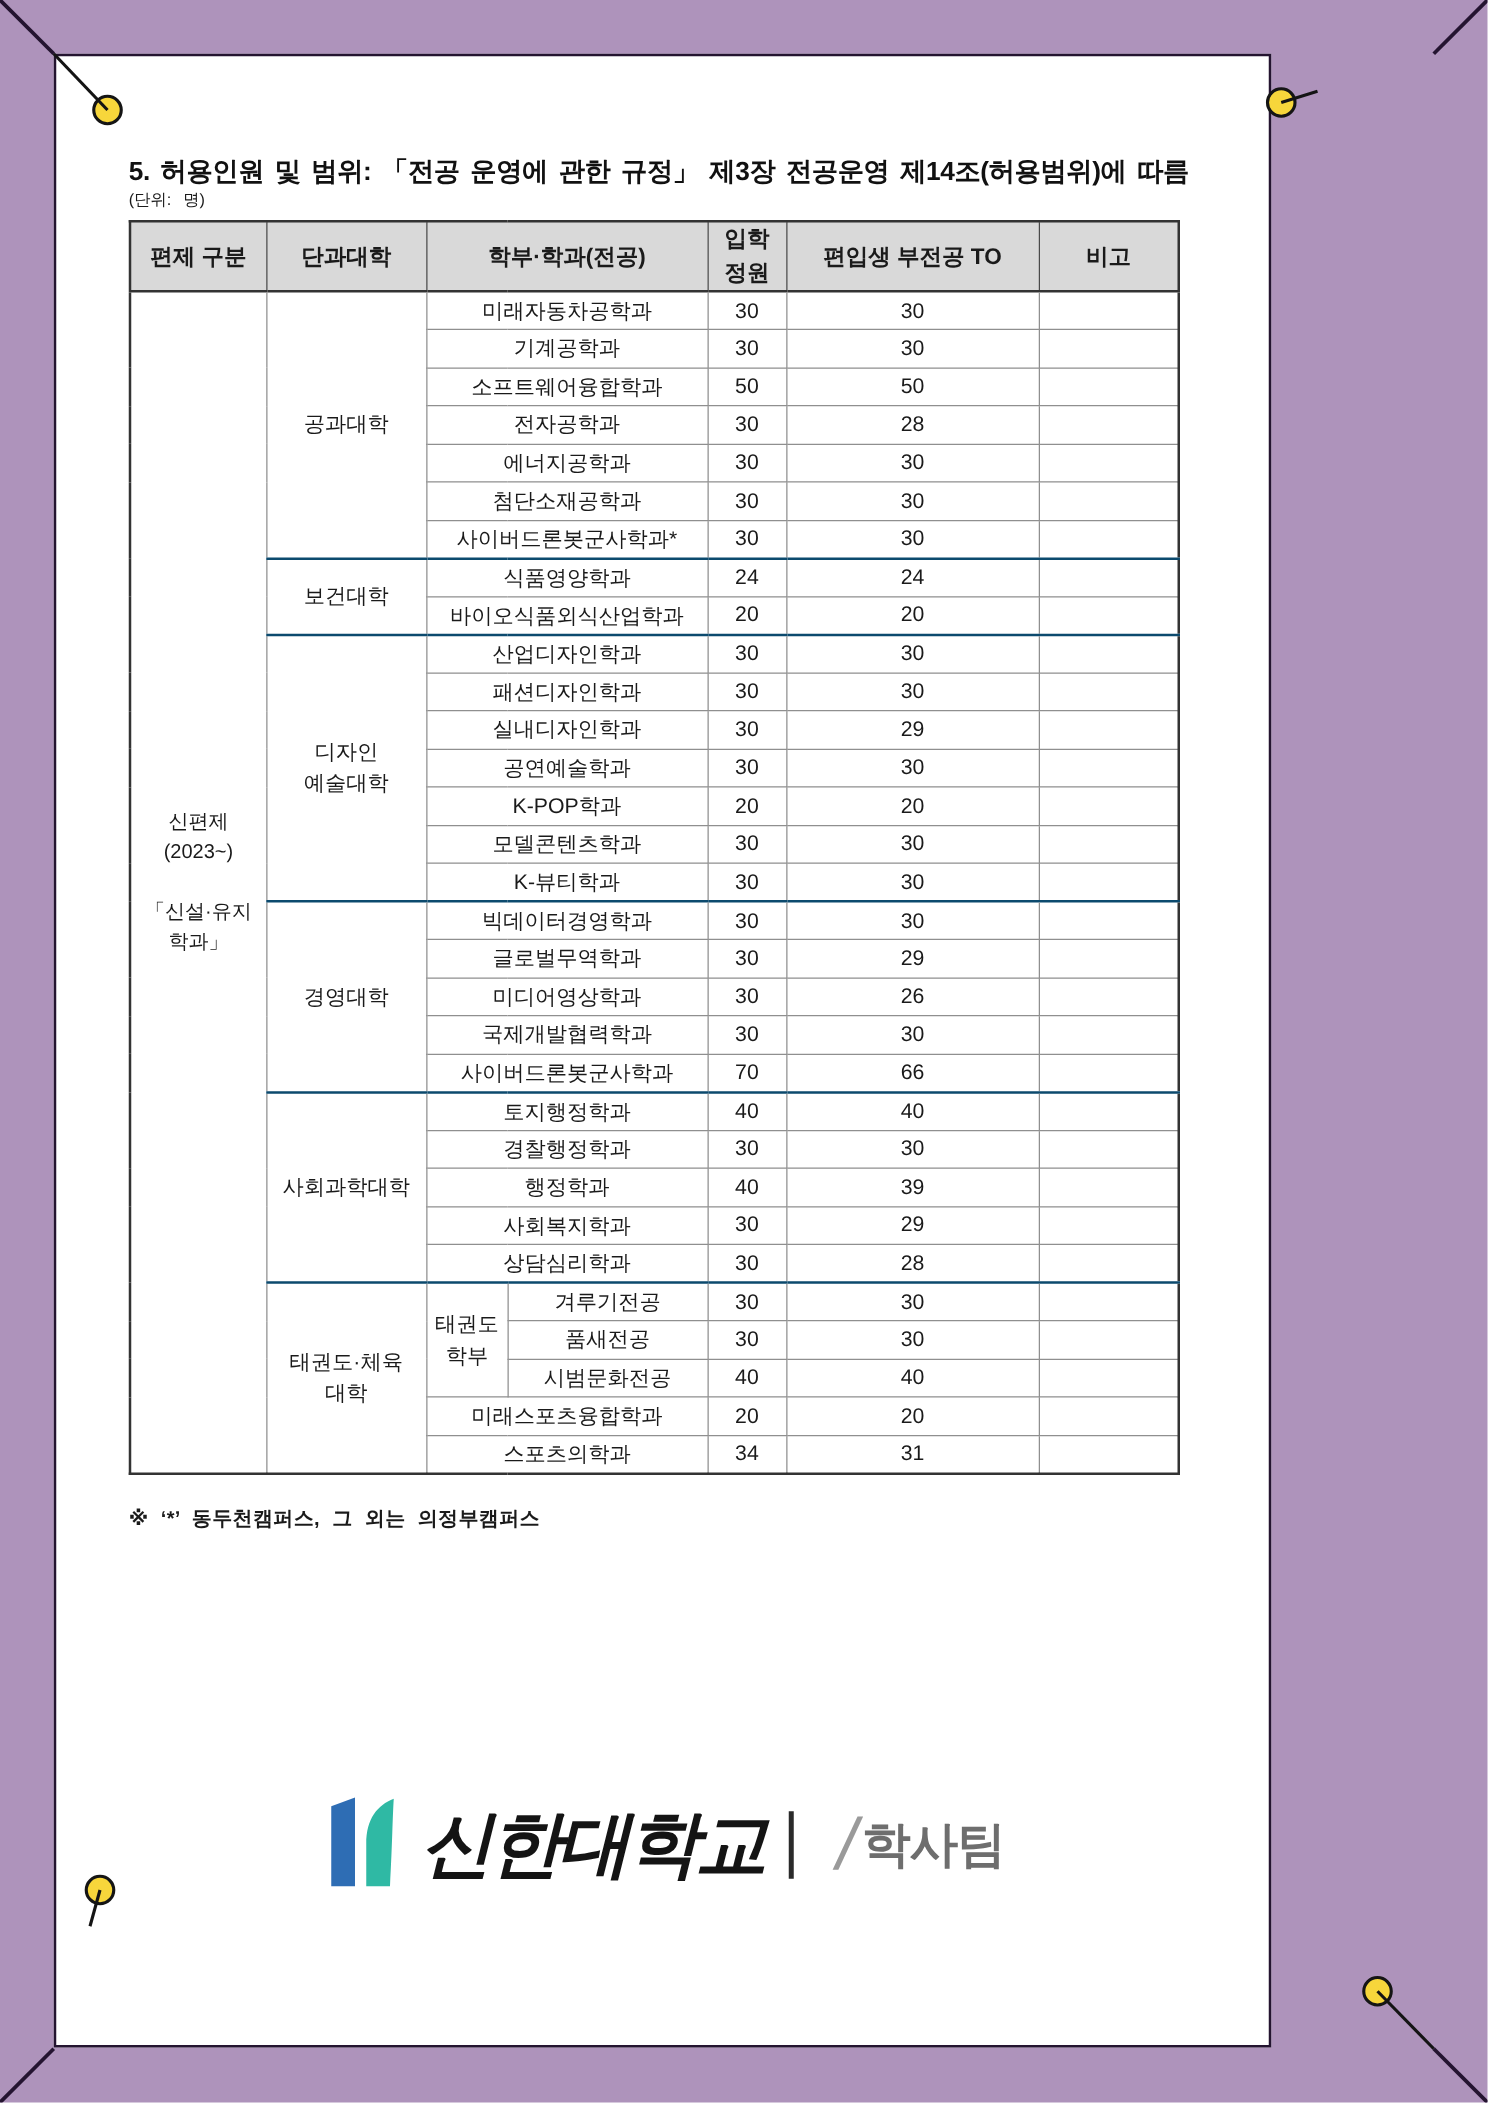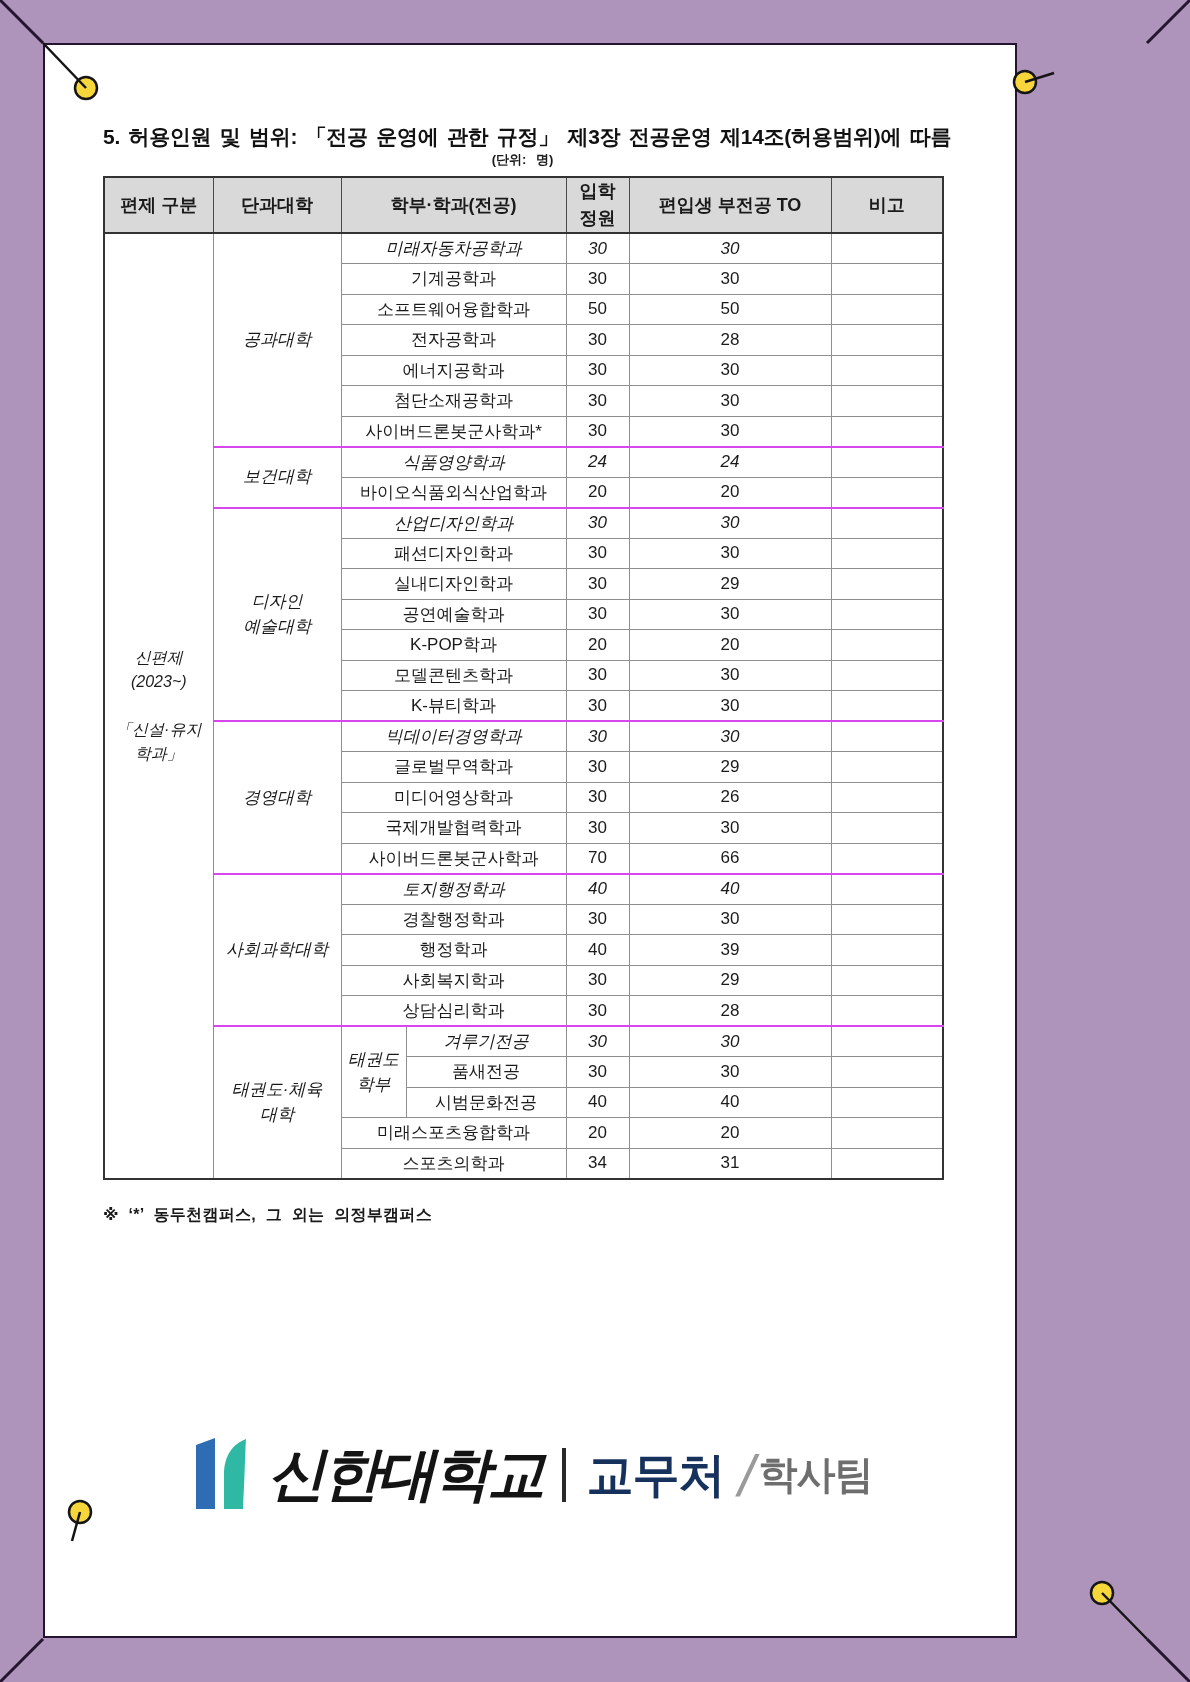--- a/index.html
+++ b/index.html
@@ -19,22 +19,22 @@
   }
   .doc-title {
     position:absolute; left:58px; top:78px;
     width:880px;
     font-size:21px; font-weight:700;
     letter-spacing:-0.3px; word-spacing:3px;
     color:#111;
   }
   .unit-note {
     position:absolute; left:58px; top:106px;
-    width:839px; text-align:center;
-    font-size:13px; font-weight:700;
+    width:839px; text-align:left;
+    font-size:13px; font-weight:400;
     word-spacing:6px;
   }
   table.quota {
     position:absolute; left:58px; top:131px;
     width:839px;
     border-collapse:collapse; table-layout:fixed;
     border:2px solid #333;
     font-size:17px;
   }
   table.quota th, table.quota td {
@@ -43,21 +43,21 @@
     padding:0 3px;
   }
   table.quota thead th {
     background:#d9d9d9;
     height:56px;
     font-size:18px; font-weight:700;
     border:1px solid #4a4a4a;
     border-bottom:2px solid #333;
   }
   table.quota tbody td { height:30.5px; }
-  tr.college-start > td { border-top:2px solid #d946ef;font-style:italic; }
+  tr.college-start > td { border-top:2px solid #0c4a6e; }
   .preline { white-space:pre-line; line-height:1.5; }
   .group-cell { font-size:16px; }
   .footnote {
     position:absolute; left:58px; top:1160px;
     font-size:16px; font-weight:700;
     letter-spacing:0.3px; word-spacing:5px;
   }
   .footer {
     position:absolute; left:0; top:1388px; width:100%;
     display:flex; justify-content:center; align-items:center;
@@ -324,21 +324,20 @@
 
   <div class="footer">
     <span>
       <svg width="66" height="80" viewBox="0 0 66 80">
         <path d="M9 12 L28 5 L28 76 L9 76 Z" fill="#2e6db4"></path>
         <path d="M37 76 L37 42 C37 22 46 11 59 6 C58 22 58 40 56 76 Z" fill="#2fb9a4"></path>
       </svg>
     </span>
     <span class="univ-name">신한대학교</span>
     <span class="footer-divider"></span>
-    <span class="office-name">교무처</span>
     <span class="slash">/</span>
     <span class="team-name">학사팀</span>
   </div>
 
 </div>
 
 <svg class="overlay" width="1190" height="1682" viewBox="0 0 1190 1682">
 
   <circle cx="86" cy="88" r="11" fill="#f7d63b" stroke="#151515" stroke-width="2.5"></circle>
   <circle cx="1025" cy="82" r="11" fill="#f7d63b" stroke="#151515" stroke-width="2.5"></circle>

